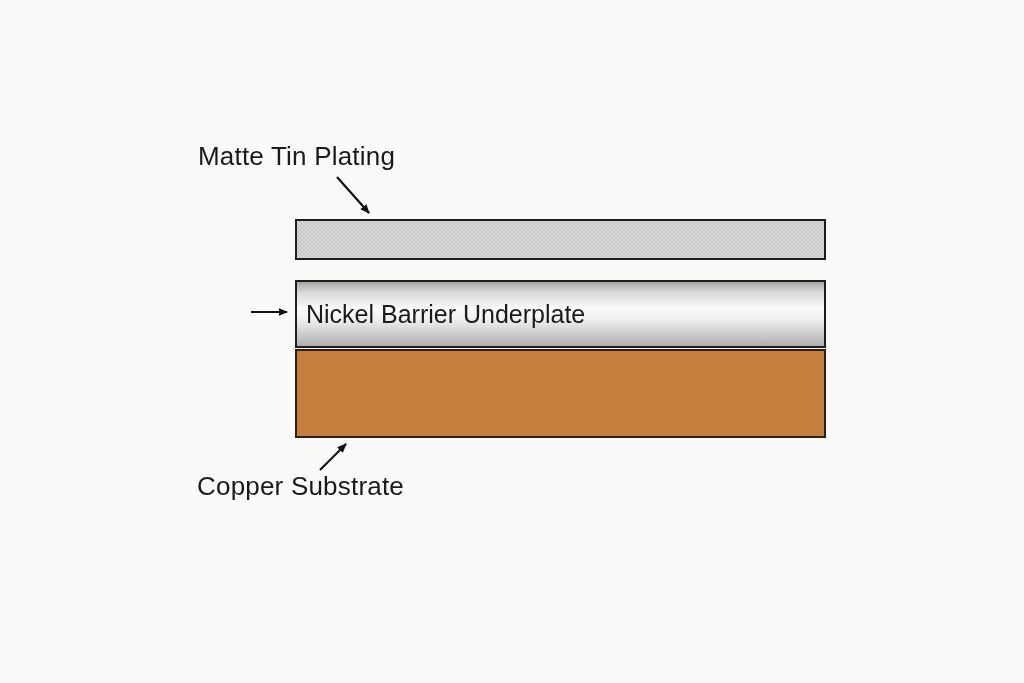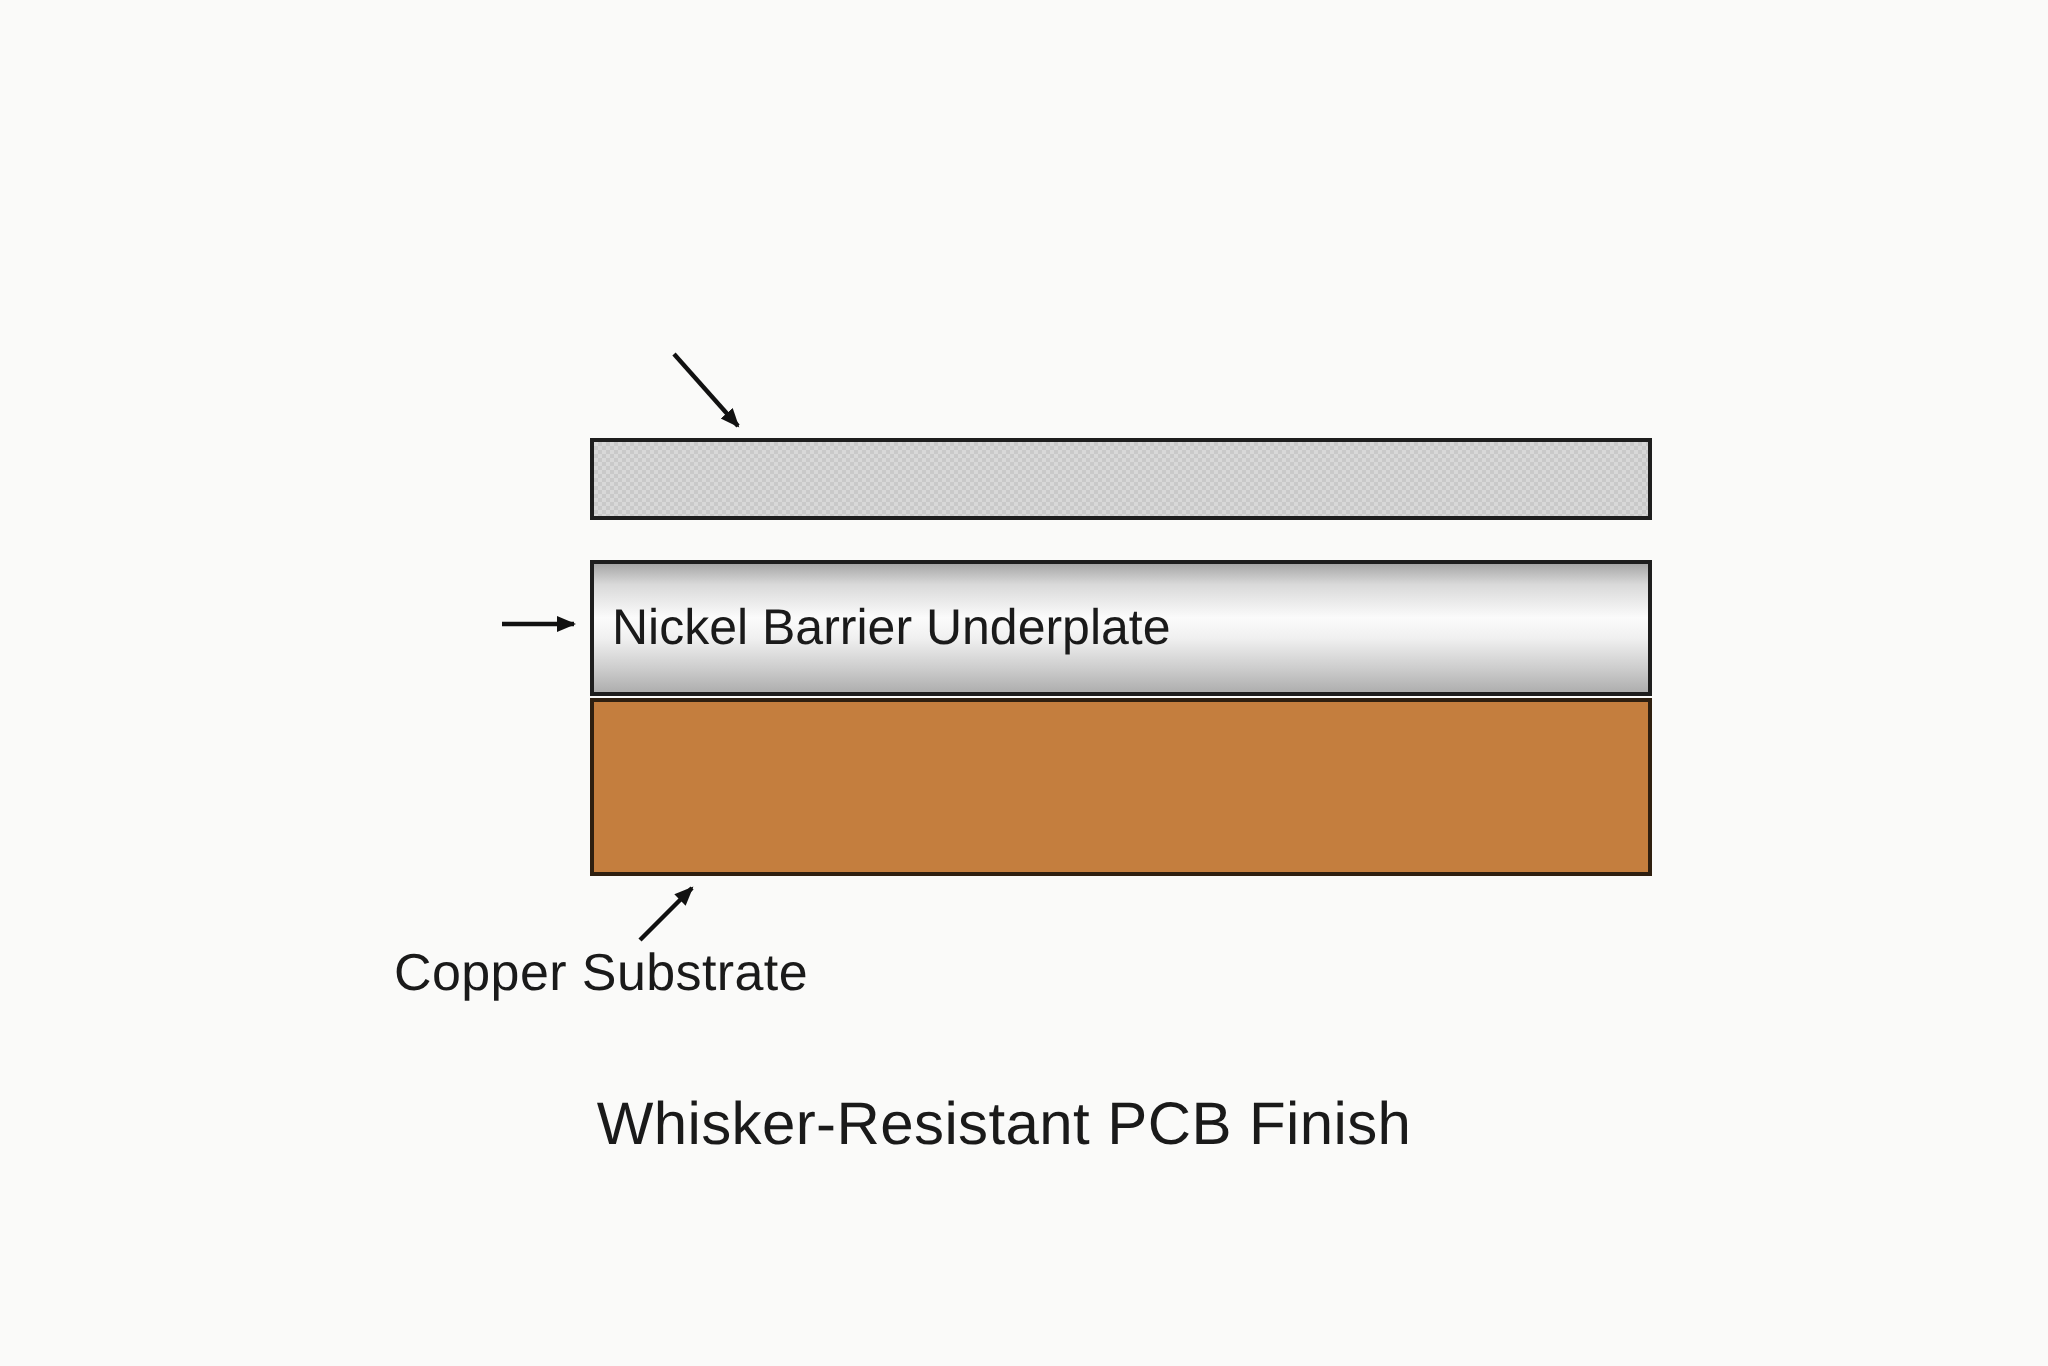--- a/index.html
+++ b/index.html
@@ -83,20 +83,21 @@
     font-size: 30px;
     letter-spacing: 0.2px;
     color: var(--text, #1A1A1A);
   }
 </style>
 </head>
 <body>
 
 <div class="canvas">
 
+  <div class="float-label label-matte-tin">Matte Tin Plating</div>
 
   <div class="layer layer-tin"></div>
 
   <div class="layer layer-nickel">
     <span class="layer-text">Nickel Barrier Underplate</span>
   </div>
 
   <div class="layer layer-copper"></div>
 
   <div class="float-label label-copper">Copper Substrate</div>
@@ -105,15 +106,14 @@
     <defs>
       <marker id="ah" markerWidth="11" markerHeight="9" refX="8.5" refY="4" orient="auto" markerUnits="userSpaceOnUse">
         <path d="M0,0 L9.5,4 L0,8 z" fill="#111111"></path>
       </marker>
     </defs>
     <line x1="337" y1="177" x2="369" y2="213" stroke="#111111" stroke-width="2.2" marker-end="url(#ah)"></line>
     <line x1="251" y1="312" x2="287" y2="312" stroke="#111111" stroke-width="2.2" marker-end="url(#ah)"></line>
     <line x1="320" y1="470" x2="346" y2="444" stroke="#111111" stroke-width="2.2" marker-end="url(#ah)"></line>
   </svg>
 
-  <div class="diagram-title">Whisker-Resistant PCB Finish</div>
 
 </div>
 
 </body></html>

